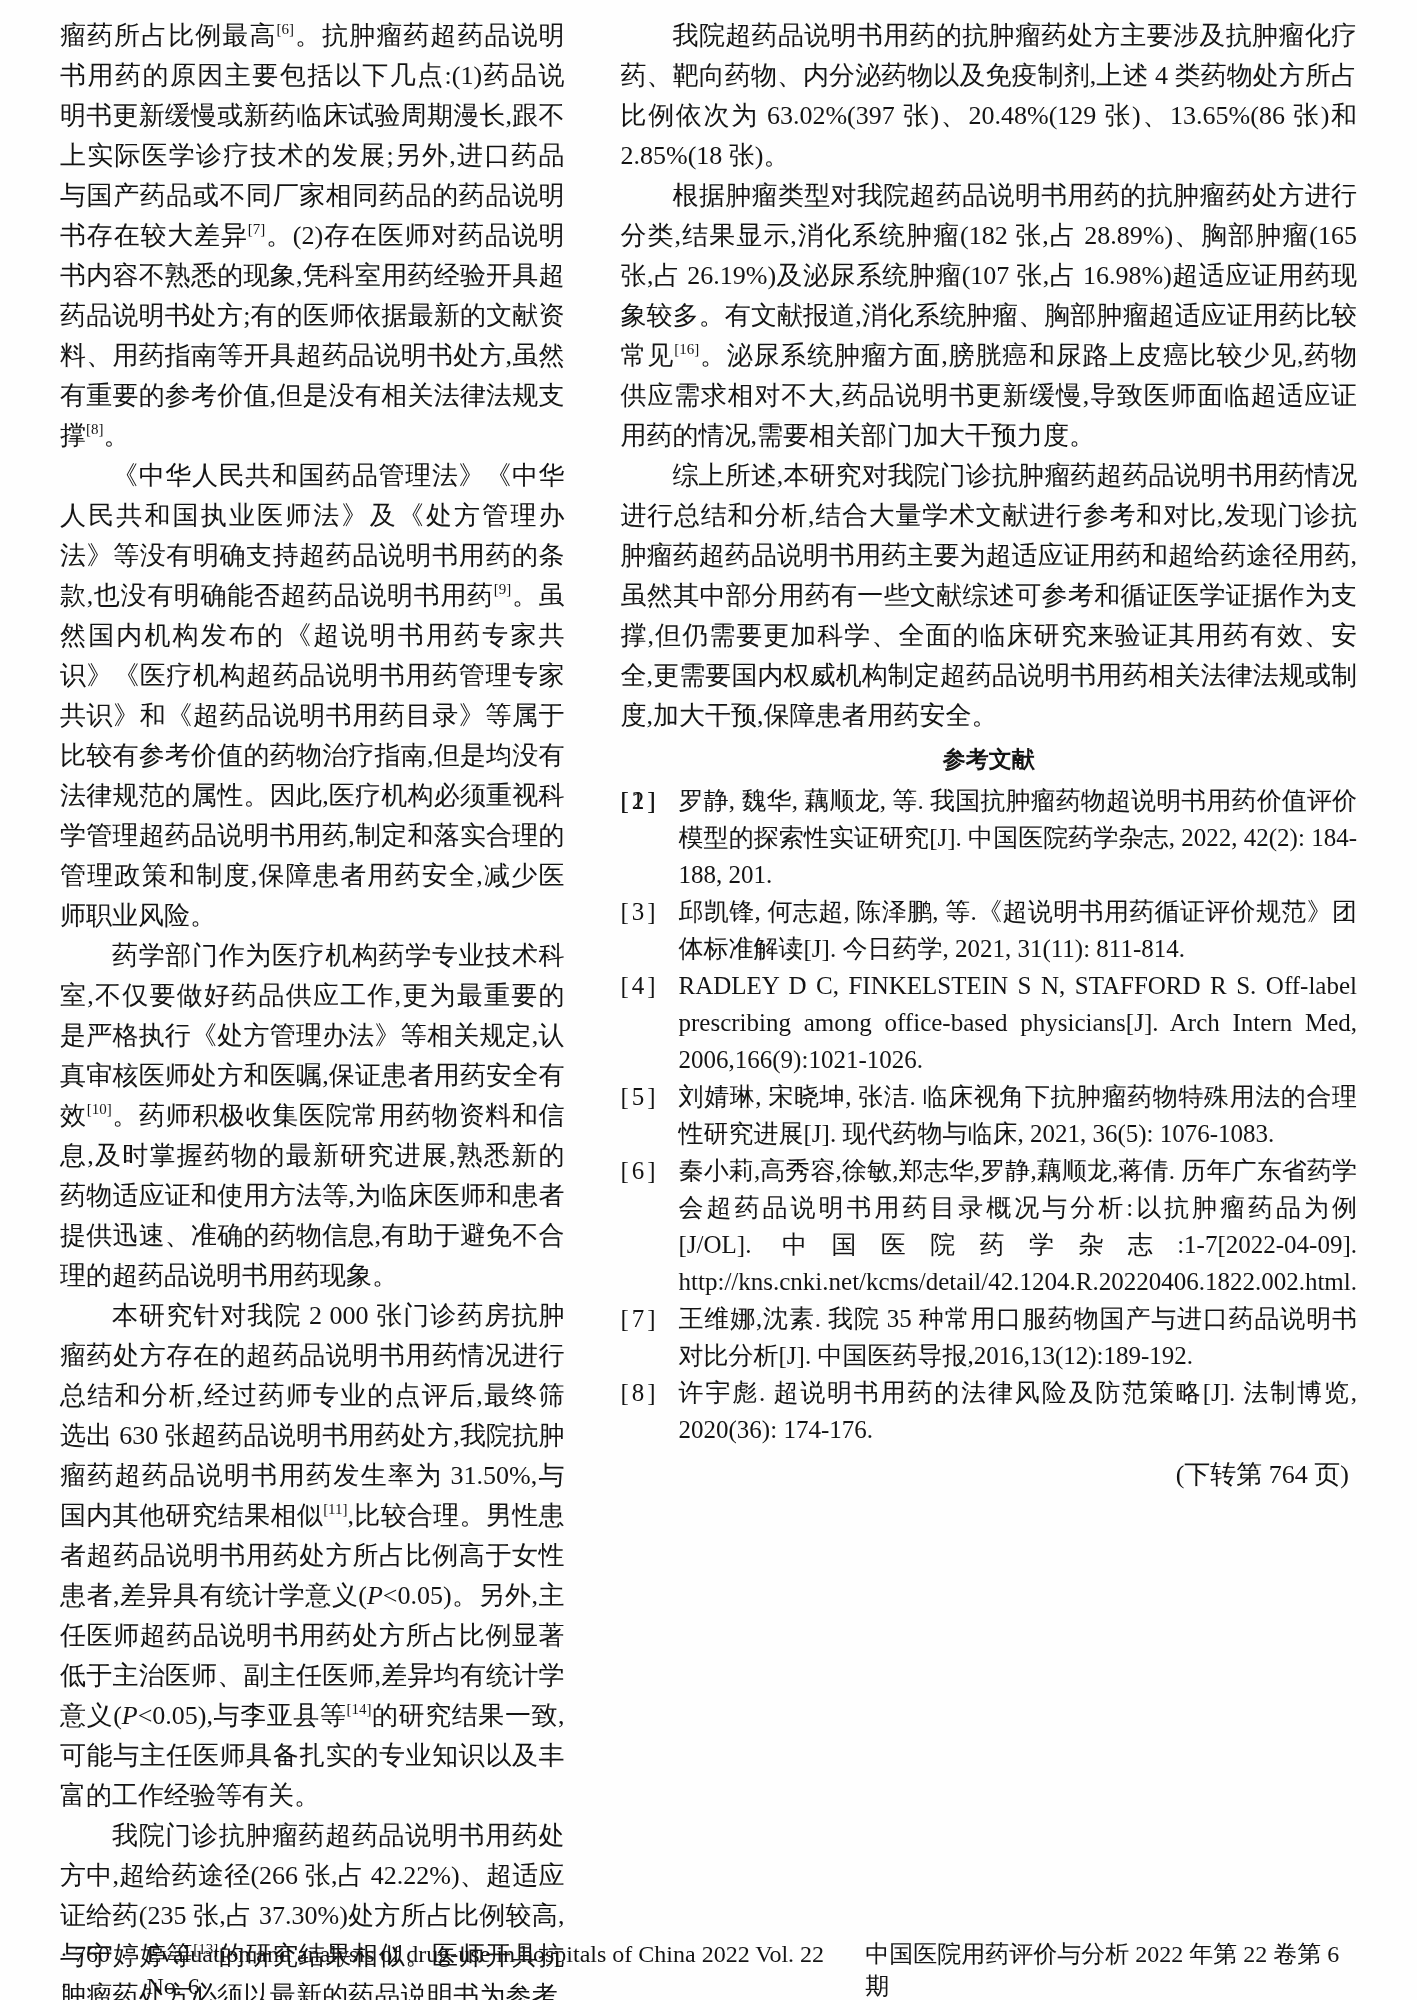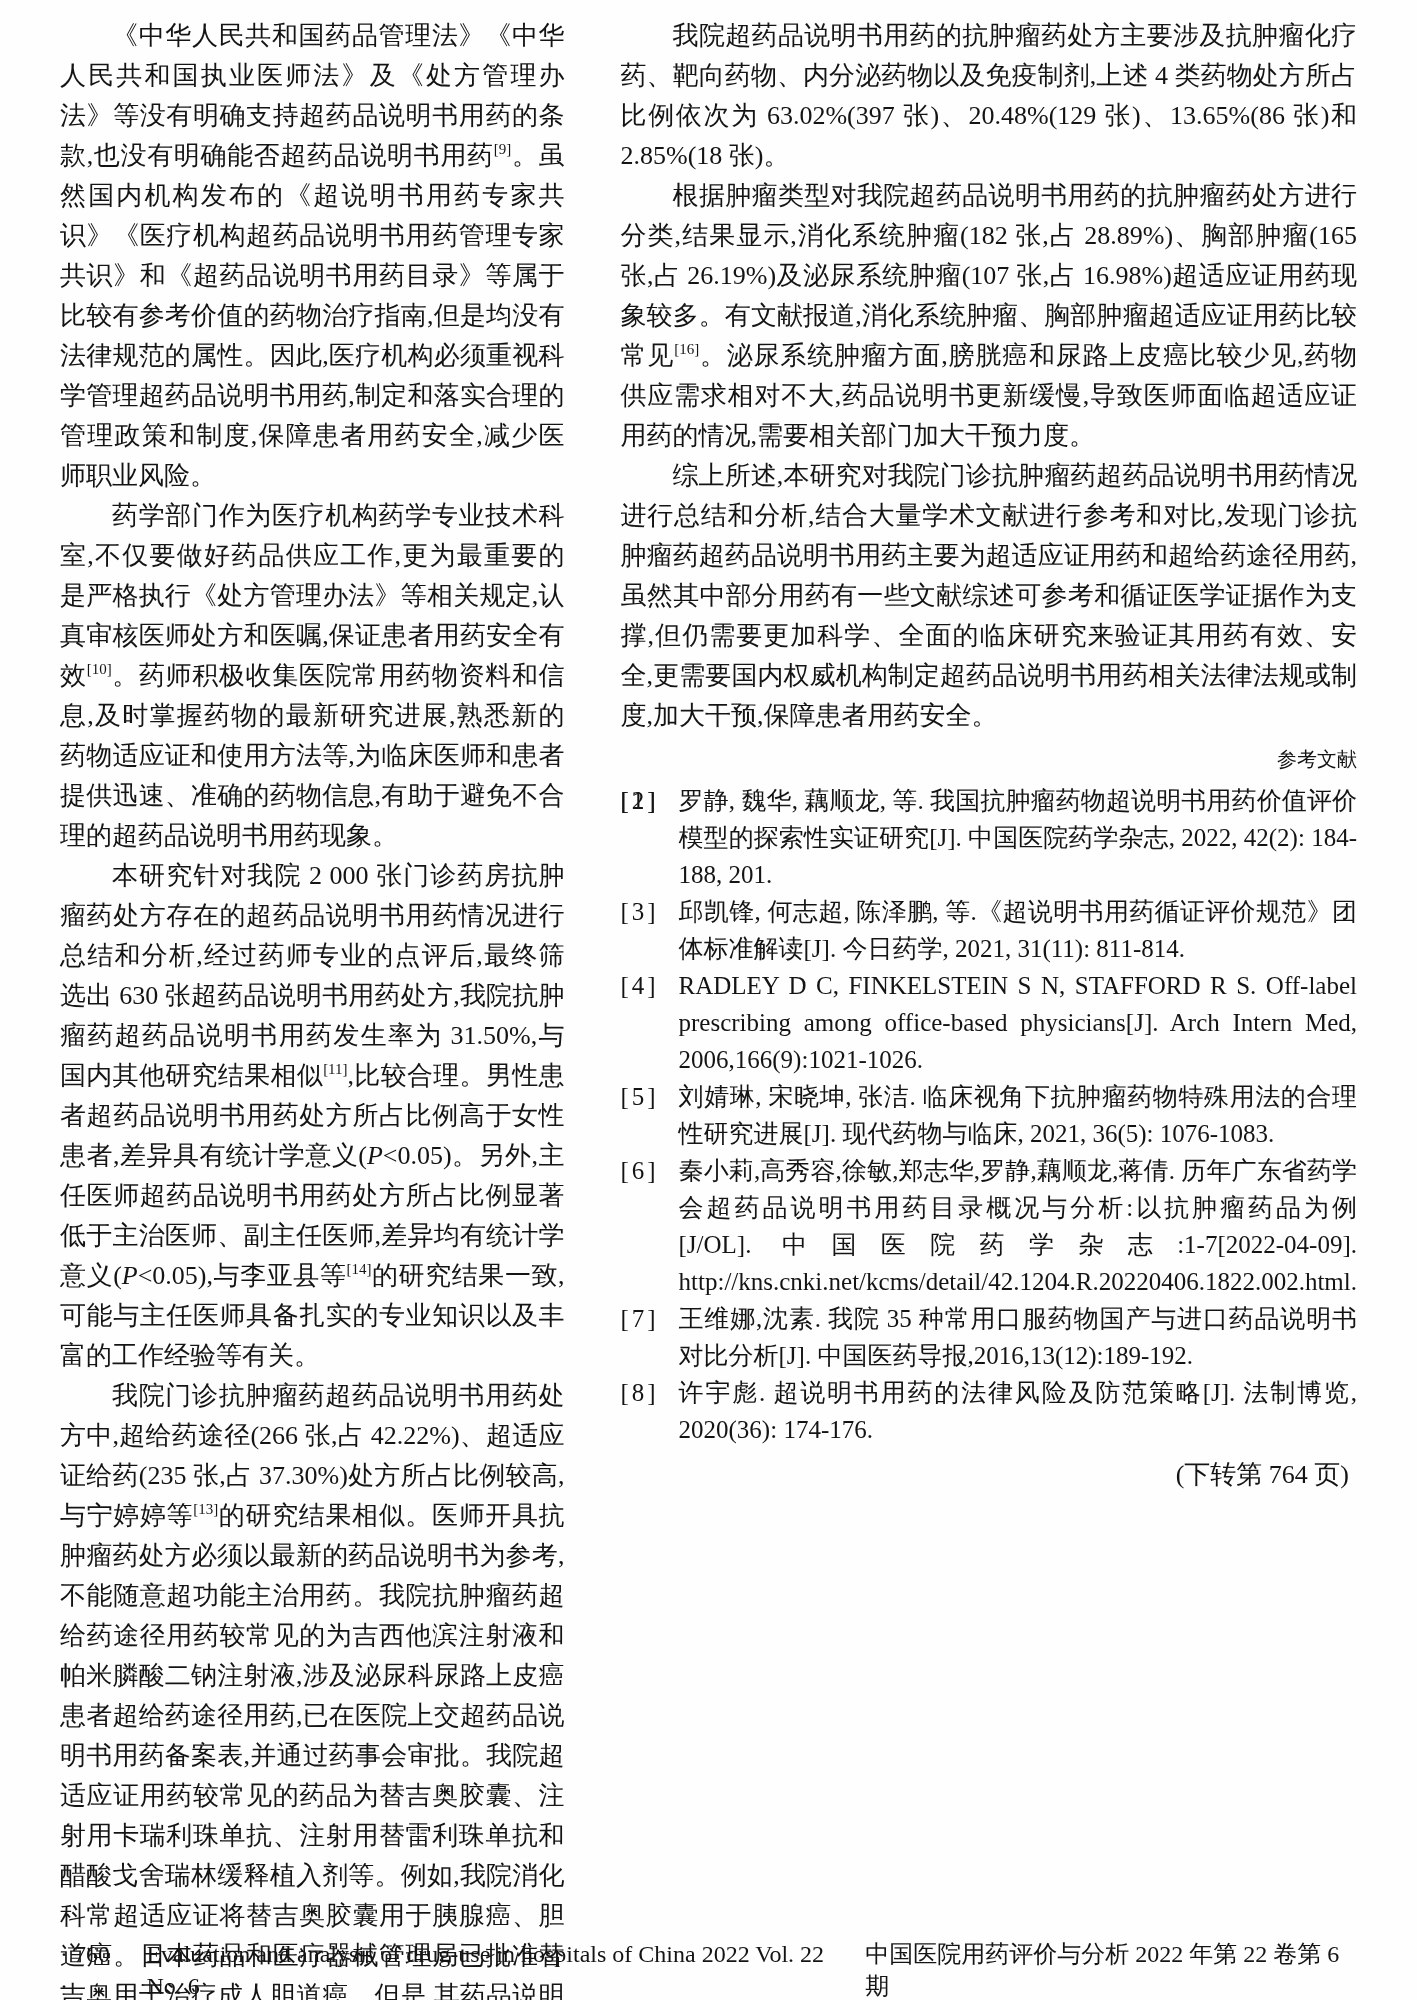--- a/index.html
+++ b/index.html
@@ -20,24 +20,24 @@
     font-size:26px;line-height:40px;
     text-align:justify;
     text-justify:inter-ideograph;
   }
   .para{margin:0;}
   .para.indent{text-indent:2em;}
   sup{font-size:15px;line-height:0;vertical-align:super;}
   i{font-style:italic;}
   .ref-head{
     font-family:"Liberation Sans","DejaVu Sans",sans-serif;
-    font-weight:normal;
-    font-size:20px;line-height:46px;
+    font-weight:bold;
+    font-size:23px;line-height:46px;
     margin:0;
-    text-align:right;
+    text-align:center;
   }
   .refs{font-size:25px;line-height:37px;}
   .ref{position:relative;padding-left:58px;margin:0;}
   .ref-label{position:absolute;left:0;top:0;letter-spacing:3px;}
   .continuation{
     text-align:right;
     font-size:26px;line-height:38px;
     margin:8px;
   }
   .footer{
@@ -48,20 +48,21 @@
   .footer-left{display:flex;gap:24px;align-items:baseline;}
 </style>
 </head>
 <body>
 
 <div class="page">
 
   <div class="columns">
 
     <div class="col">
+        <p class="para">瘤药所占比例最高<sup>[6]</sup>。抗肿瘤药超药品说明书用药的原因主要包括以下几点:(1)药品说明书更新缓慢或新药临床试验周期漫长,跟不上实际医学诊疗技术的发展;另外,进口药品与国产药品或不同厂家相同药品的药品说明书存在较大差异<sup>[7]</sup>。(2)存在医师对药品说明书内容不熟悉的现象,凭科室用药经验开具超药品说明书处方;有的医师依据最新的文献资料、用药指南等开具超药品说明书处方,虽然有重要的参考价值,但是没有相关法律法规支撑<sup>[8]</sup>。</p>
         <p class="para indent">《中华人民共和国药品管理法》《中华人民共和国执业医师法》及《处方管理办法》等没有明确支持超药品说明书用药的条款,也没有明确能否超药品说明书用药<sup>[9]</sup>。虽然国内机构发布的《超说明书用药专家共识》《医疗机构超药品说明书用药管理专家共识》和《超药品说明书用药目录》等属于比较有参考价值的药物治疗指南,但是均没有法律规范的属性。因此,医疗机构必须重视科学管理超药品说明书用药,制定和落实合理的管理政策和制度,保障患者用药安全,减少医师职业风险。</p>
         <p class="para indent">药学部门作为医疗机构药学专业技术科室,不仅要做好药品供应工作,更为最重要的是严格执行《处方管理办法》等相关规定,认真审核医师处方和医嘱,保证患者用药安全有效<sup>[10]</sup>。药师积极收集医院常用药物资料和信息,及时掌握药物的最新研究进展,熟悉新的药物适应证和使用方法等,为临床医师和患者提供迅速、准确的药物信息,有助于避免不合理的超药品说明书用药现象。</p>
         <p class="para indent">本研究针对我院 2 000 张门诊药房抗肿瘤药处方存在的超药品说明书用药情况进行总结和分析,经过药师专业的点评后,最终筛选出 630 张超药品说明书用药处方,我院抗肿瘤药超药品说明书用药发生率为 31.50%,与国内其他研究结果相似<sup>[11]</sup>,比较合理。男性患者超药品说明书用药处方所占比例高于女性患者,差异具有统计学意义(<i>P</i>&lt;0.05)。另外,主任医师超药品说明书用药处方所占比例显著低于主治医师、副主任医师,差异均有统计学意义(<i>P</i>&lt;0.05),与李亚县等<sup>[14]</sup>的研究结果一致,可能与主任医师具备扎实的专业知识以及丰富的工作经验等有关。</p>
         <p class="para indent">我院门诊抗肿瘤药超药品说明书用药处方中,超给药途径(266 张,占 42.22%)、超适应证给药(235 张,占 37.30%)处方所占比例较高,与宁婷婷等<sup>[13]</sup>的研究结果相似。医师开具抗肿瘤药处方必须以最新的药品说明书为参考,不能随意超功能主治用药。我院抗肿瘤药超给药途径用药较常见的为吉西他滨注射液和帕米膦酸二钠注射液,涉及泌尿科尿路上皮癌患者超给药途径用药,已在医院上交超药品说明书用药备案表,并通过药事会审批。我院超适应证用药较常见的药品为替吉奥胶囊、注射用卡瑞利珠单抗、注射用替雷利珠单抗和醋酸戈舍瑞林缓释植入剂等。例如,我院消化科常超适应证将替吉奥胶囊用于胰腺癌、胆道癌。日本药品和医疗器械管理局已批准替吉奥用于治疗成人胆道癌。但是,其药品说明书仍未更新该适应证。抗肿瘤药特别是注射剂的给药剂</p>
       </div>
 
     <div class="col">
       <div>
           <p class="para indent">我院超药品说明书用药的抗肿瘤药处方主要涉及抗肿瘤化疗药、靶向药物、内分泌药物以及免疫制剂,上述 4 类药物处方所占比例依次为 63.02%(397 张)、20.48%(129 张)、13.65%(86 张)和 2.85%(18 张)。</p>
           <p class="para indent">根据肿瘤类型对我院超药品说明书用药的抗肿瘤药处方进行分类,结果显示,消化系统肿瘤(182 张,占 28.89%)、胸部肿瘤(165 张,占 26.19%)及泌尿系统肿瘤(107 张,占 16.98%)超适应证用药现象较多。有文献报道,消化系统肿瘤、胸部肿瘤超适应证用药比较常见<sup>[16]</sup>。泌尿系统肿瘤方面,膀胱癌和尿路上皮癌比较少见,药物供应需求相对不大,药品说明书更新缓慢,导致医师面临超适应证用药的情况,需要相关部门加大干预力度。</p>

